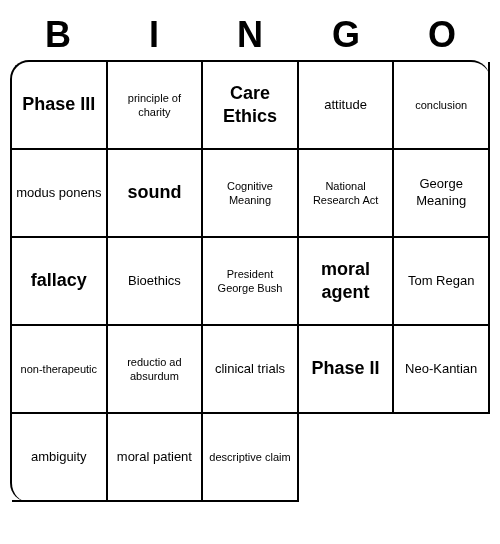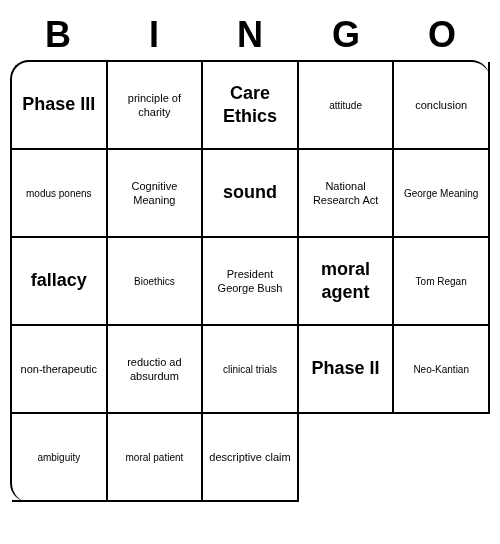--- a/index.html
+++ b/index.html
@@ -47,21 +47,21 @@
 
     .bingo-cell {
       border-right: 2px solid #000;
       border-bottom: 2px solid #000;
       min-height: 88px;
       display: flex;
       align-items: center;
       justify-content: center;
       text-align: center;
       padding: 4px;
-      font-size: 10px;
+      font-size: 13px;
       line-height: 1.3;
       font-family: Arial, sans-serif;
     }
 
     .bingo-cell.large-text {
       font-size: 18px;
       font-weight: bold;
     }
 
     .bingo-cell.small-text {
@@ -79,22 +79,22 @@
       <div class="bingo-header-cell">G</div>
       <div class="bingo-header-cell">O</div>
     </div>
   <div class="bingo-grid">
   <div class="bingo-cell large-text">Phase III</div>
       <div class="bingo-cell small-text">principle of charity</div>
       <div class="bingo-cell large-text">Care Ethics</div>
       <div class="bingo-cell">attitude</div>
       <div class="bingo-cell small-text">conclusion</div>
       <div class="bingo-cell">modus ponens</div>
+      <div class="bingo-cell large-text">sound</div>
       <div class="bingo-cell small-text">Cognitive Meaning</div>
-      <div class="bingo-cell large-text">sound</div>
       <div class="bingo-cell small-text">National Research Act</div>
       <div class="bingo-cell">George Meaning</div>
       <div class="bingo-cell large-text">fallacy</div>
       <div class="bingo-cell">Bioethics</div>
       <div class="bingo-cell small-text">President George Bush</div>
       <div class="bingo-cell large-text">moral agent</div>
       <div class="bingo-cell">Tom Regan</div>
       <div class="bingo-cell small-text">non-therapeutic</div>
       <div class="bingo-cell small-text">reductio ad absurdum</div>
       <div class="bingo-cell">clinical trials</div>

